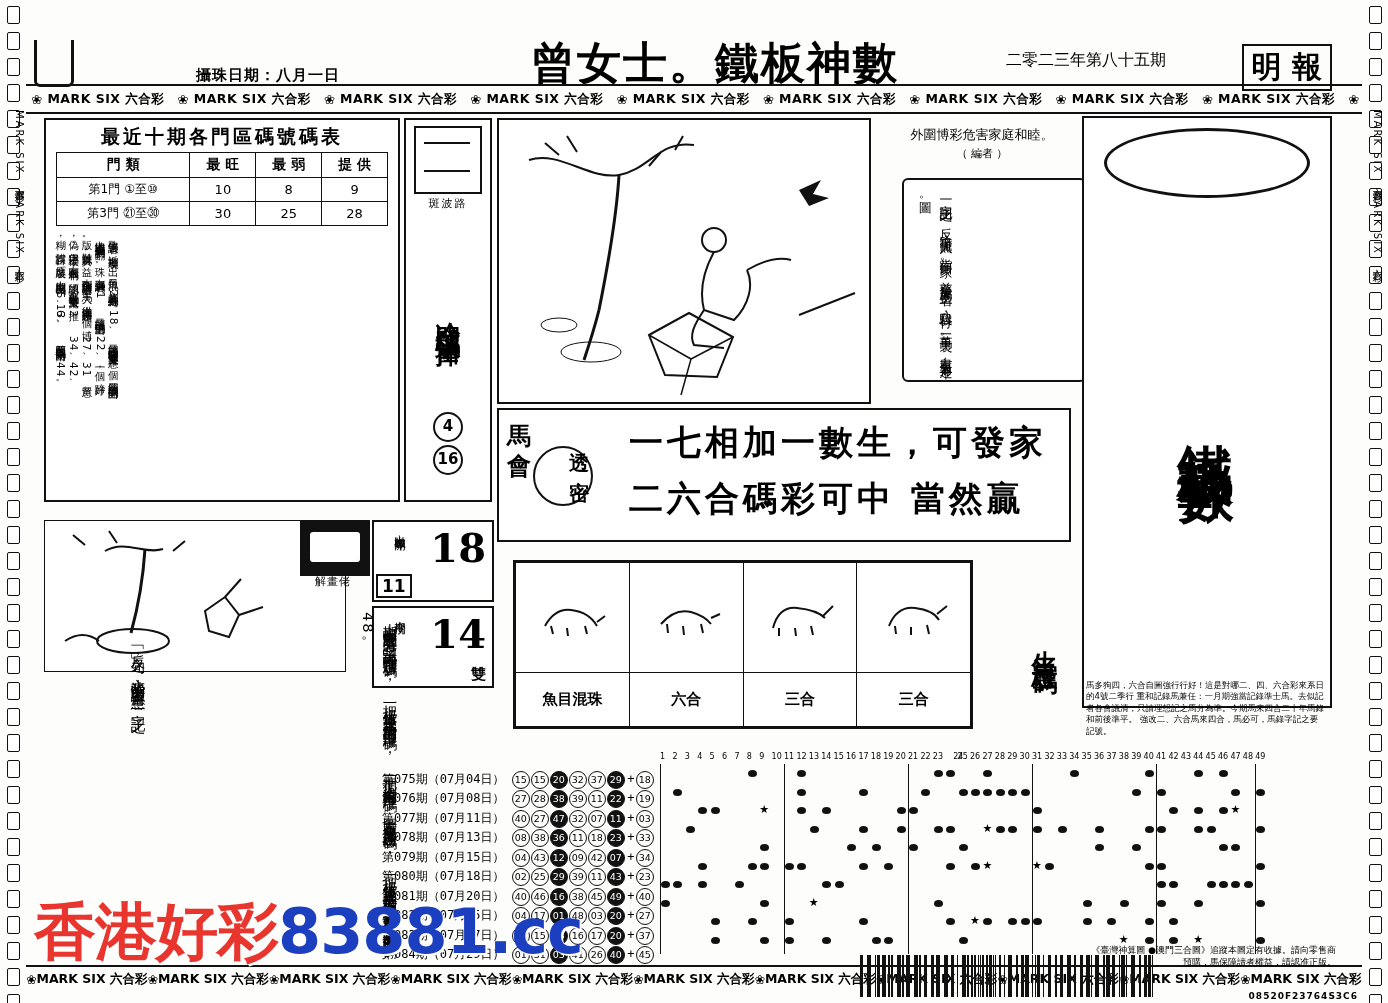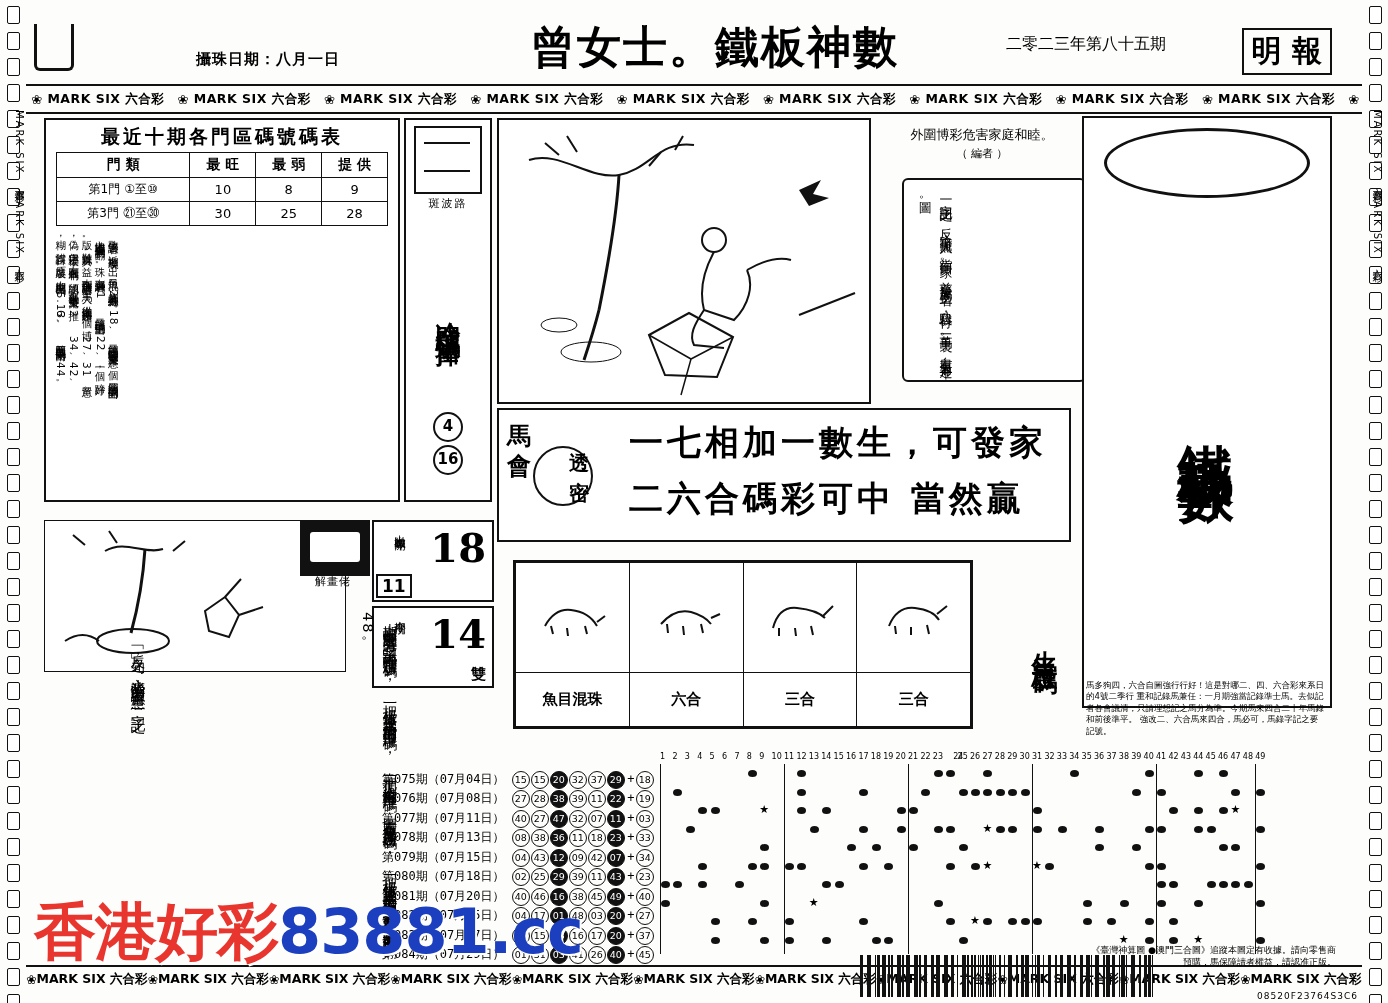--- a/index.html
+++ b/index.html
@@ -3,21 +3,21 @@
 <meta charset="utf-8">
 <style>
   html,body{margin:0;padding:0;background:#fff;}
   body{width:1388px;height:1003px;position:relative;font-family:"DejaVu Sans","Liberation Sans",sans-serif;color:#000;overflow:hidden;}
   .page{position:absolute;left:0;top:0;width:1388px;height:1003px;background:#fdfdfb;}
   
   .perf{position:absolute;top:0;width:26px;height:1003px;}
   .perf.left{left:0;}
   .perf.right{right:0;}
   .perf .hole{position:absolute;left:7px;width:11px;height:16px;border:1px solid #111;border-radius:2px;background:#fff;}
-  .masthead{position:absolute;left:26px;top:6px;width:1336px;height:78px;}
+  .masthead{position:absolute;left:26px;top:22px;width:1336px;height:78px;}
   .logo-u{position:absolute;left:8px;top:18px;width:34px;height:44px;border:3px solid #111;border-top:none;border-radius:0 0 6px 6px;}
   .issue-date{position:absolute;left:170px;top:44px;font-size:15px;font-weight:bold;letter-spacing:1px;}
   .big-title{position:absolute;left:505px;top:12px;font-size:44px;font-weight:bold;letter-spacing:2px;font-family:"DejaVu Serif","Liberation Serif",serif;}
   .issue-no{position:absolute;left:980px;top:28px;font-size:16px;}
   .paper-name{position:absolute;right:30px;top:22px;font-size:30px;font-weight:bold;font-family:"DejaVu Serif",serif;border:2px solid #111;padding:1px 8px;}
   .marksix-band{position:absolute;left:26px;top:84px;width:1336px;height:26px;border-top:2px solid #111;border-bottom:2px solid #111;display:flex;align-items:center;overflow:hidden;white-space:nowrap;font-size:12.5px;font-weight:bold;letter-spacing:.5px;}
   .marksix-band span.flower{margin:0 5px;font-size:13px;}
   .marksix-band span.txt{margin-right:8px;}
   .bottom-band{position:absolute;left:26px;top:965px;width:1336px;height:24px;border-top:2px solid #111;display:flex;align-items:center;overflow:hidden;white-space:nowrap;font-size:12.5px;font-weight:bold;}
   .v-rail{position:absolute;width:22px;top:110px;height:855px;font-size:10px;writing-mode:vertical-rl;letter-spacing:2px;}
@@ -101,21 +101,21 @@
   
   .grid{position:absolute;left:660px;top:752px;width:620px;height:205px;}
   .grid .hdr{position:absolute;left:0;top:0;width:620px;height:12px;font-size:8px;}
   .grid .hdr span{position:absolute;top:0;}
   .grid .cell{position:absolute;width:9px;height:7px;border-radius:50%;background:#111;}
   .grid .star{position:absolute;font-size:11px;line-height:9px;}
   .grid .vline{position:absolute;top:12px;width:1px;height:190px;background:#111;}
 
   
   .footnote{position:absolute;left:1086px;top:945px;width:250px;font-size:9px;line-height:1.3;text-align:right;}
-  .serial{position:absolute;right:30px;bottom:2px;font-size:9px;letter-spacing:1px;}
+  .serial{position:absolute;right:30px;bottom:2px;font-size:9px;letter-spacing:1px;font-weight:bold;}
   .barcode{position:absolute;left:860px;top:955px;width:300px;height:42px;}
   .barcode i{position:absolute;top:0;height:42px;background:#111;display:block;}
 
   
   .wm{position:absolute;left:34px;top:890px;width:900px;height:70px;font-size:62px;font-weight:bold;color:#e8352e;font-family:"DejaVu Sans",sans-serif;letter-spacing:-1px;white-space:nowrap;text-shadow:2px 2px 0 #fff;}
   .wm .b{color:#1b3fbf;}
   .ill svg{display:block;}
 </style>
 </head>
 <body>

